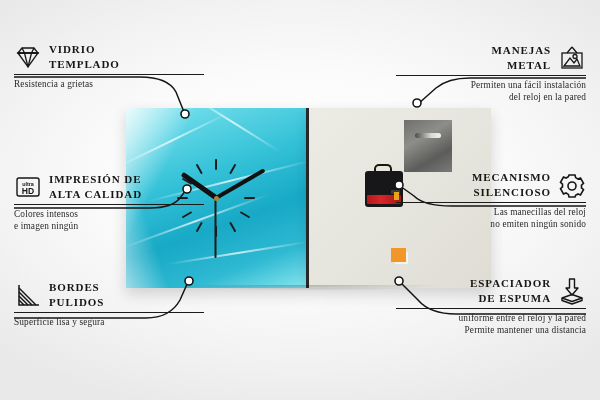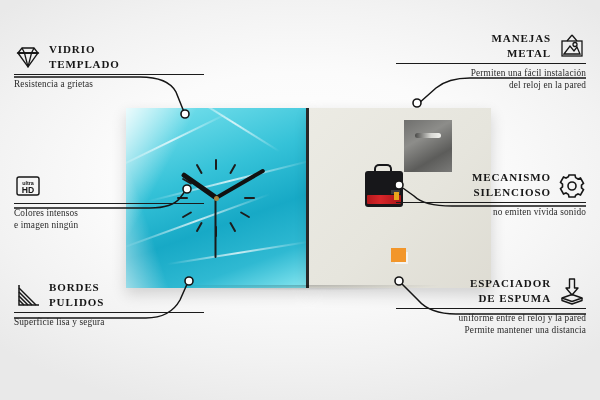--- a/index.html
+++ b/index.html
@@ -114,21 +114,21 @@
   }
   .co-rule { height: 1.4px; background: #1b1b1b; margin: 3px 0 4px; }
   .co-desc {
     font-size: 9.3px; line-height: 11.6px; color: #2a2a2a; letter-spacing: 0.15px;
   }
   .co-icon { width: 28px; height: 28px; flex: 0 0 28px; }
   .co-icon svg { display: block; width: 28px; height: 28px; }
   #co-vidrio      { left: 14px;  top: 42px; }
   #co-impresion   { left: 14px;  top: 172px; }
   #co-bordes      { left: 14px;  top: 280px; }
-  #co-manejas     { left: 396px; top: 31px; }
+  #co-manejas     { left: 396px; top: 43px; }
   #co-mecanismo   { left: 396px; top: 170px; }
   #co-espaciador  { left: 396px; top: 276px; }
   #leaders { position: absolute; inset: 0; }
 </style>
 </head>
 <body>
 
 <div id="stage">
 
   <div class="product" id="clock-panel">
@@ -215,20 +215,24 @@
 
   <div class="callout left" id="co-impresion">
     <div class="co-head">
       <span class="co-icon">
         <svg viewBox="0 0 28 28">
           <rect x="3" y="5" width="22" height="18" rx="2" fill="none" stroke="#161616" stroke-width="1.4"></rect>
           <text x="14" y="13" font-family="Liberation Sans, sans-serif" font-size="5.4" font-weight="700" fill="#161616" text-anchor="middle">ultra</text>
           <text x="14" y="21" font-family="Liberation Sans, sans-serif" font-size="8.6" font-weight="700" fill="#161616" text-anchor="middle">HD</text>
         </svg>
       </span>
+      <div>
+        <div class="co-title">IMPRESIÓN DE</div>
+        <div class="co-title">ALTA CALIDAD</div>
+      </div>
     </div>
     <div class="co-rule"></div>
     <div class="co-desc">Colores intensos</div>
     <div class="co-desc">e imagen ningún</div>
   </div>
 
   <div class="callout left" id="co-bordes">
     <div class="co-head">
       <span class="co-icon">
         <svg viewBox="0 0 28 28">
@@ -281,21 +285,22 @@
           <circle cx="14" cy="15" r="4"></circle>
         </g>
           </svg>
       </span>
       <div>
         <div class="co-title">MECANISMO</div>
         <div class="co-title">SILENCIOSO</div>
       </div>
     </div>
     <div class="co-rule"></div>
-    <div class="co-desc">no emiten vívida sonido</div>
+    <div class="co-desc">Las manecillas del reloj</div>
+    <div class="co-desc">no emiten ningún sonido</div>
   </div>
 
   <div class="callout right" id="co-espaciador">
     <div class="co-head">
       <span class="co-icon">
         <svg viewBox="0 0 28 28">
             <g fill="none" stroke="#161616" stroke-width="1.4" stroke-linejoin="round">
           <path d="M11.5,2 h5 v9 h3.5 L14,18 L8,11 h3.5 Z"></path>
           <path d="M14,17.5 L24,21 L14,24.5 L4,21 Z"></path>
           <path d="M4,21 v2.5 L14,27 L24,23.5 V21"></path>

